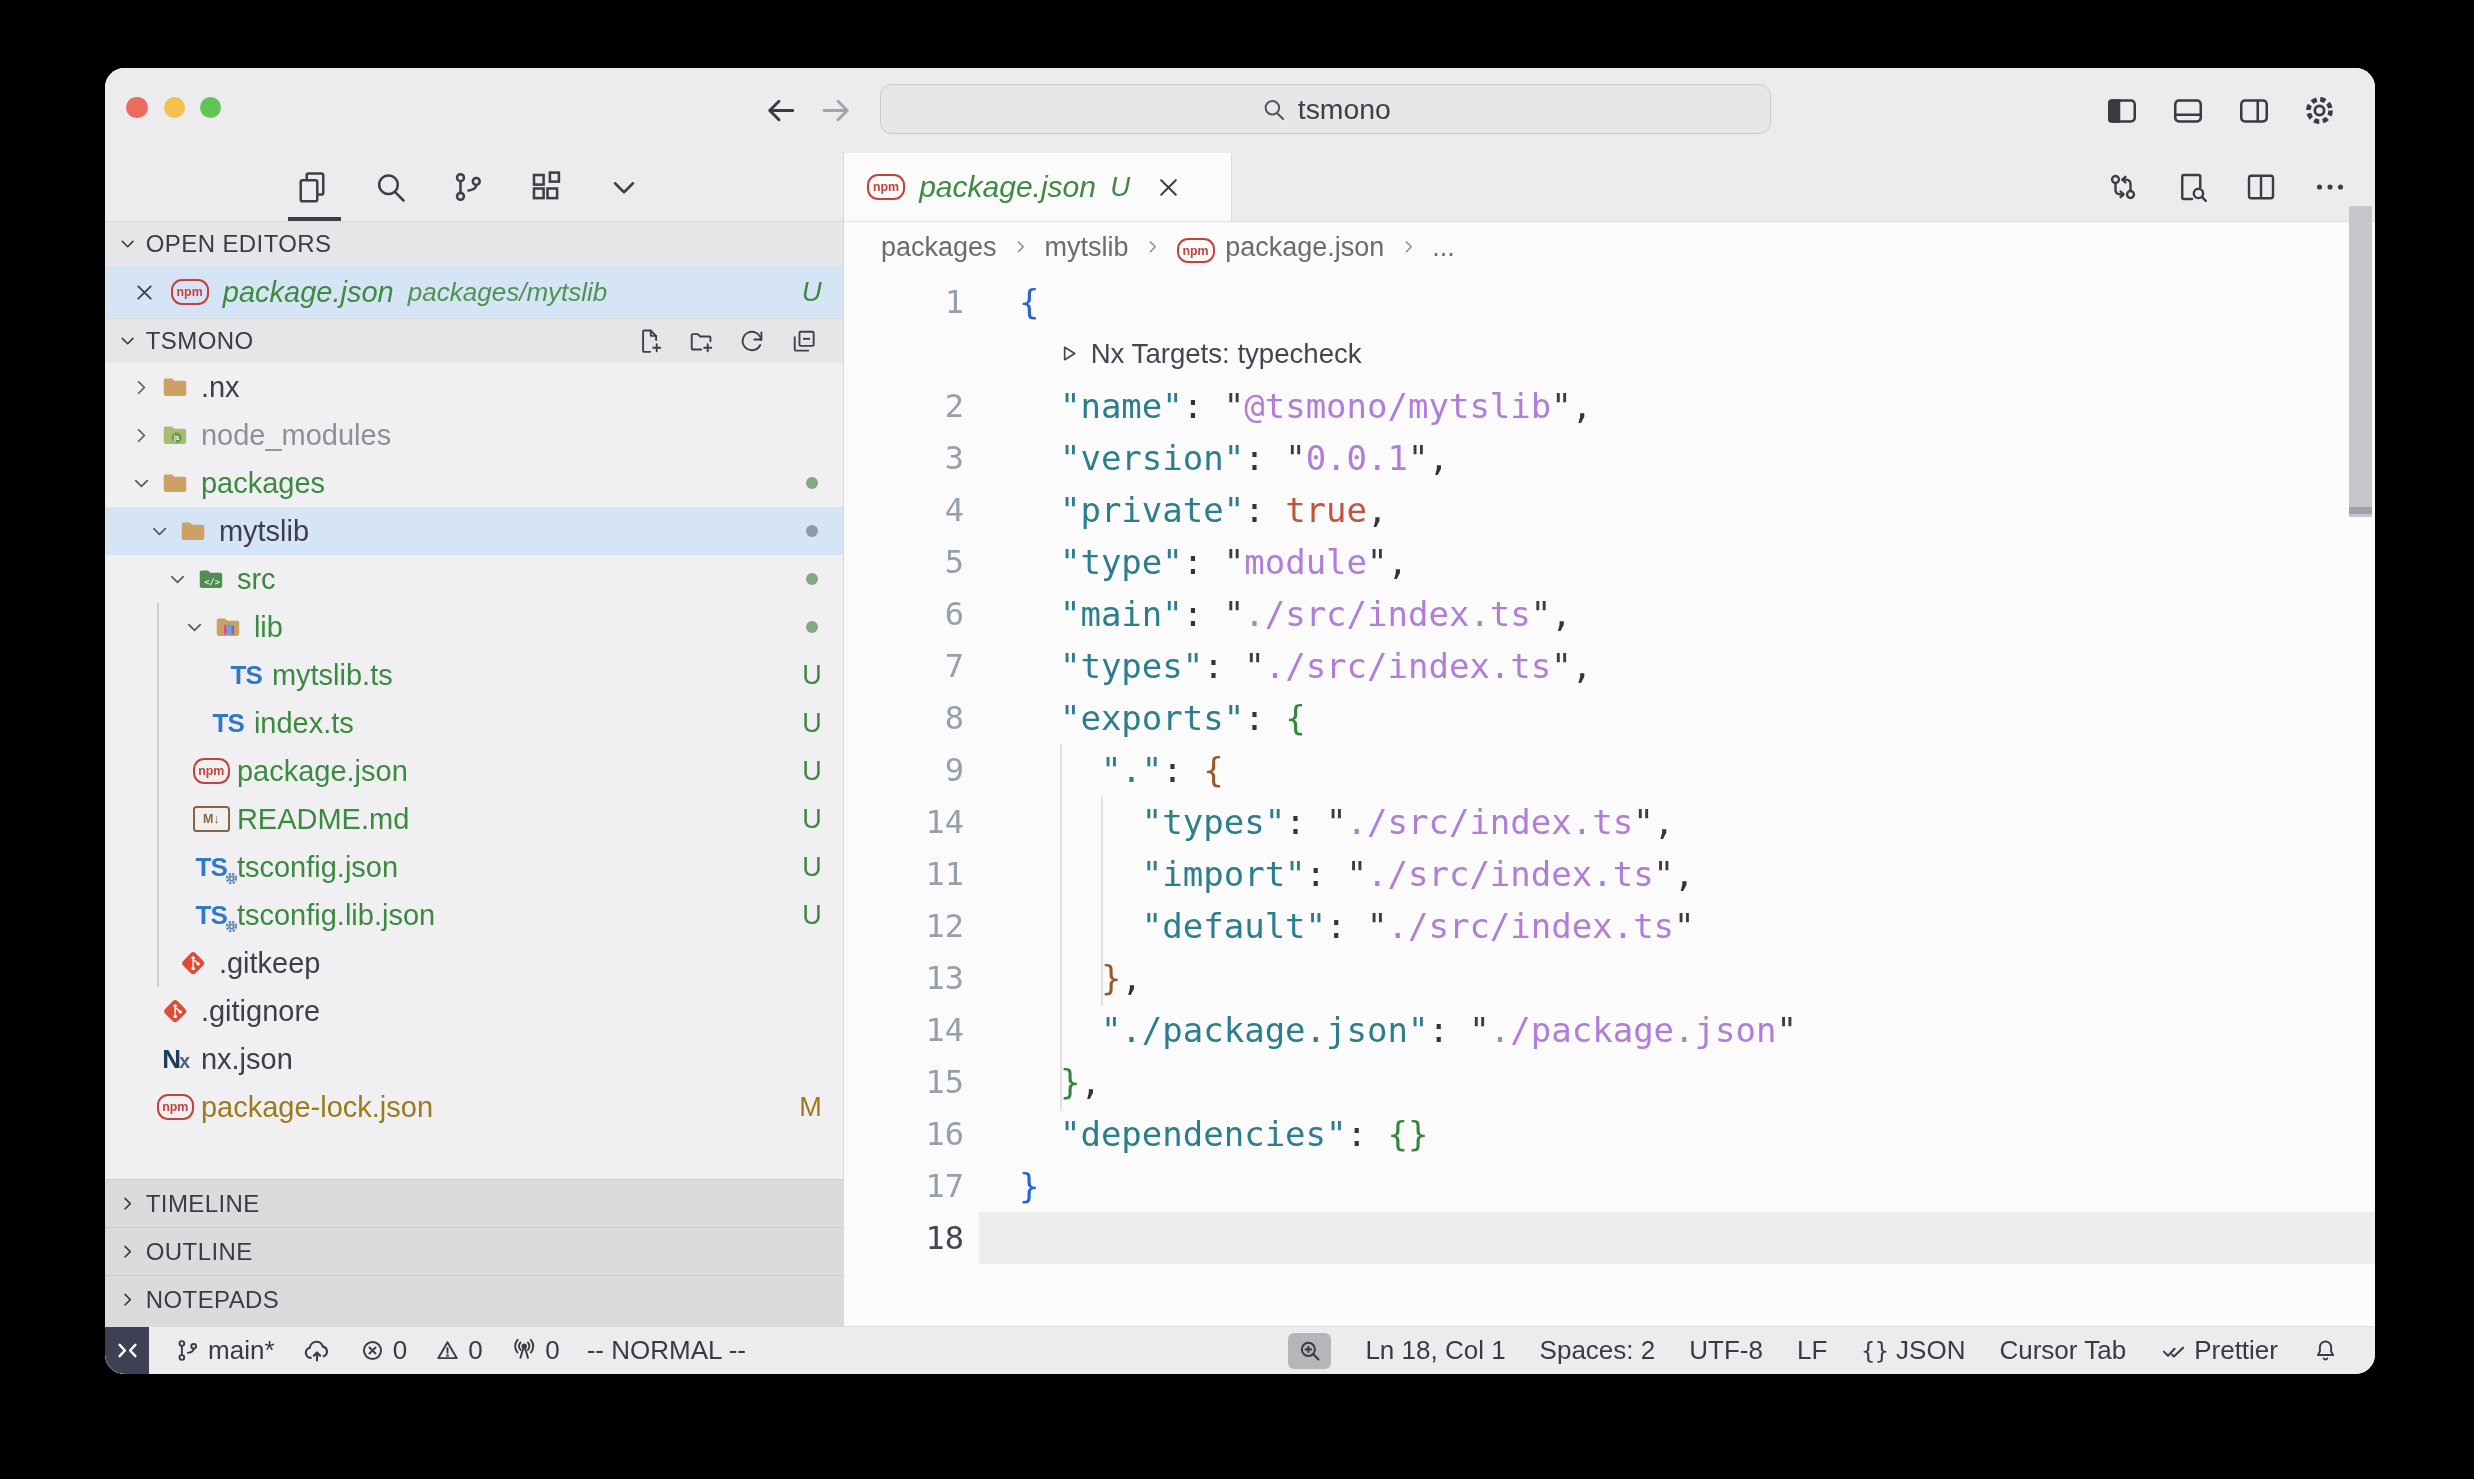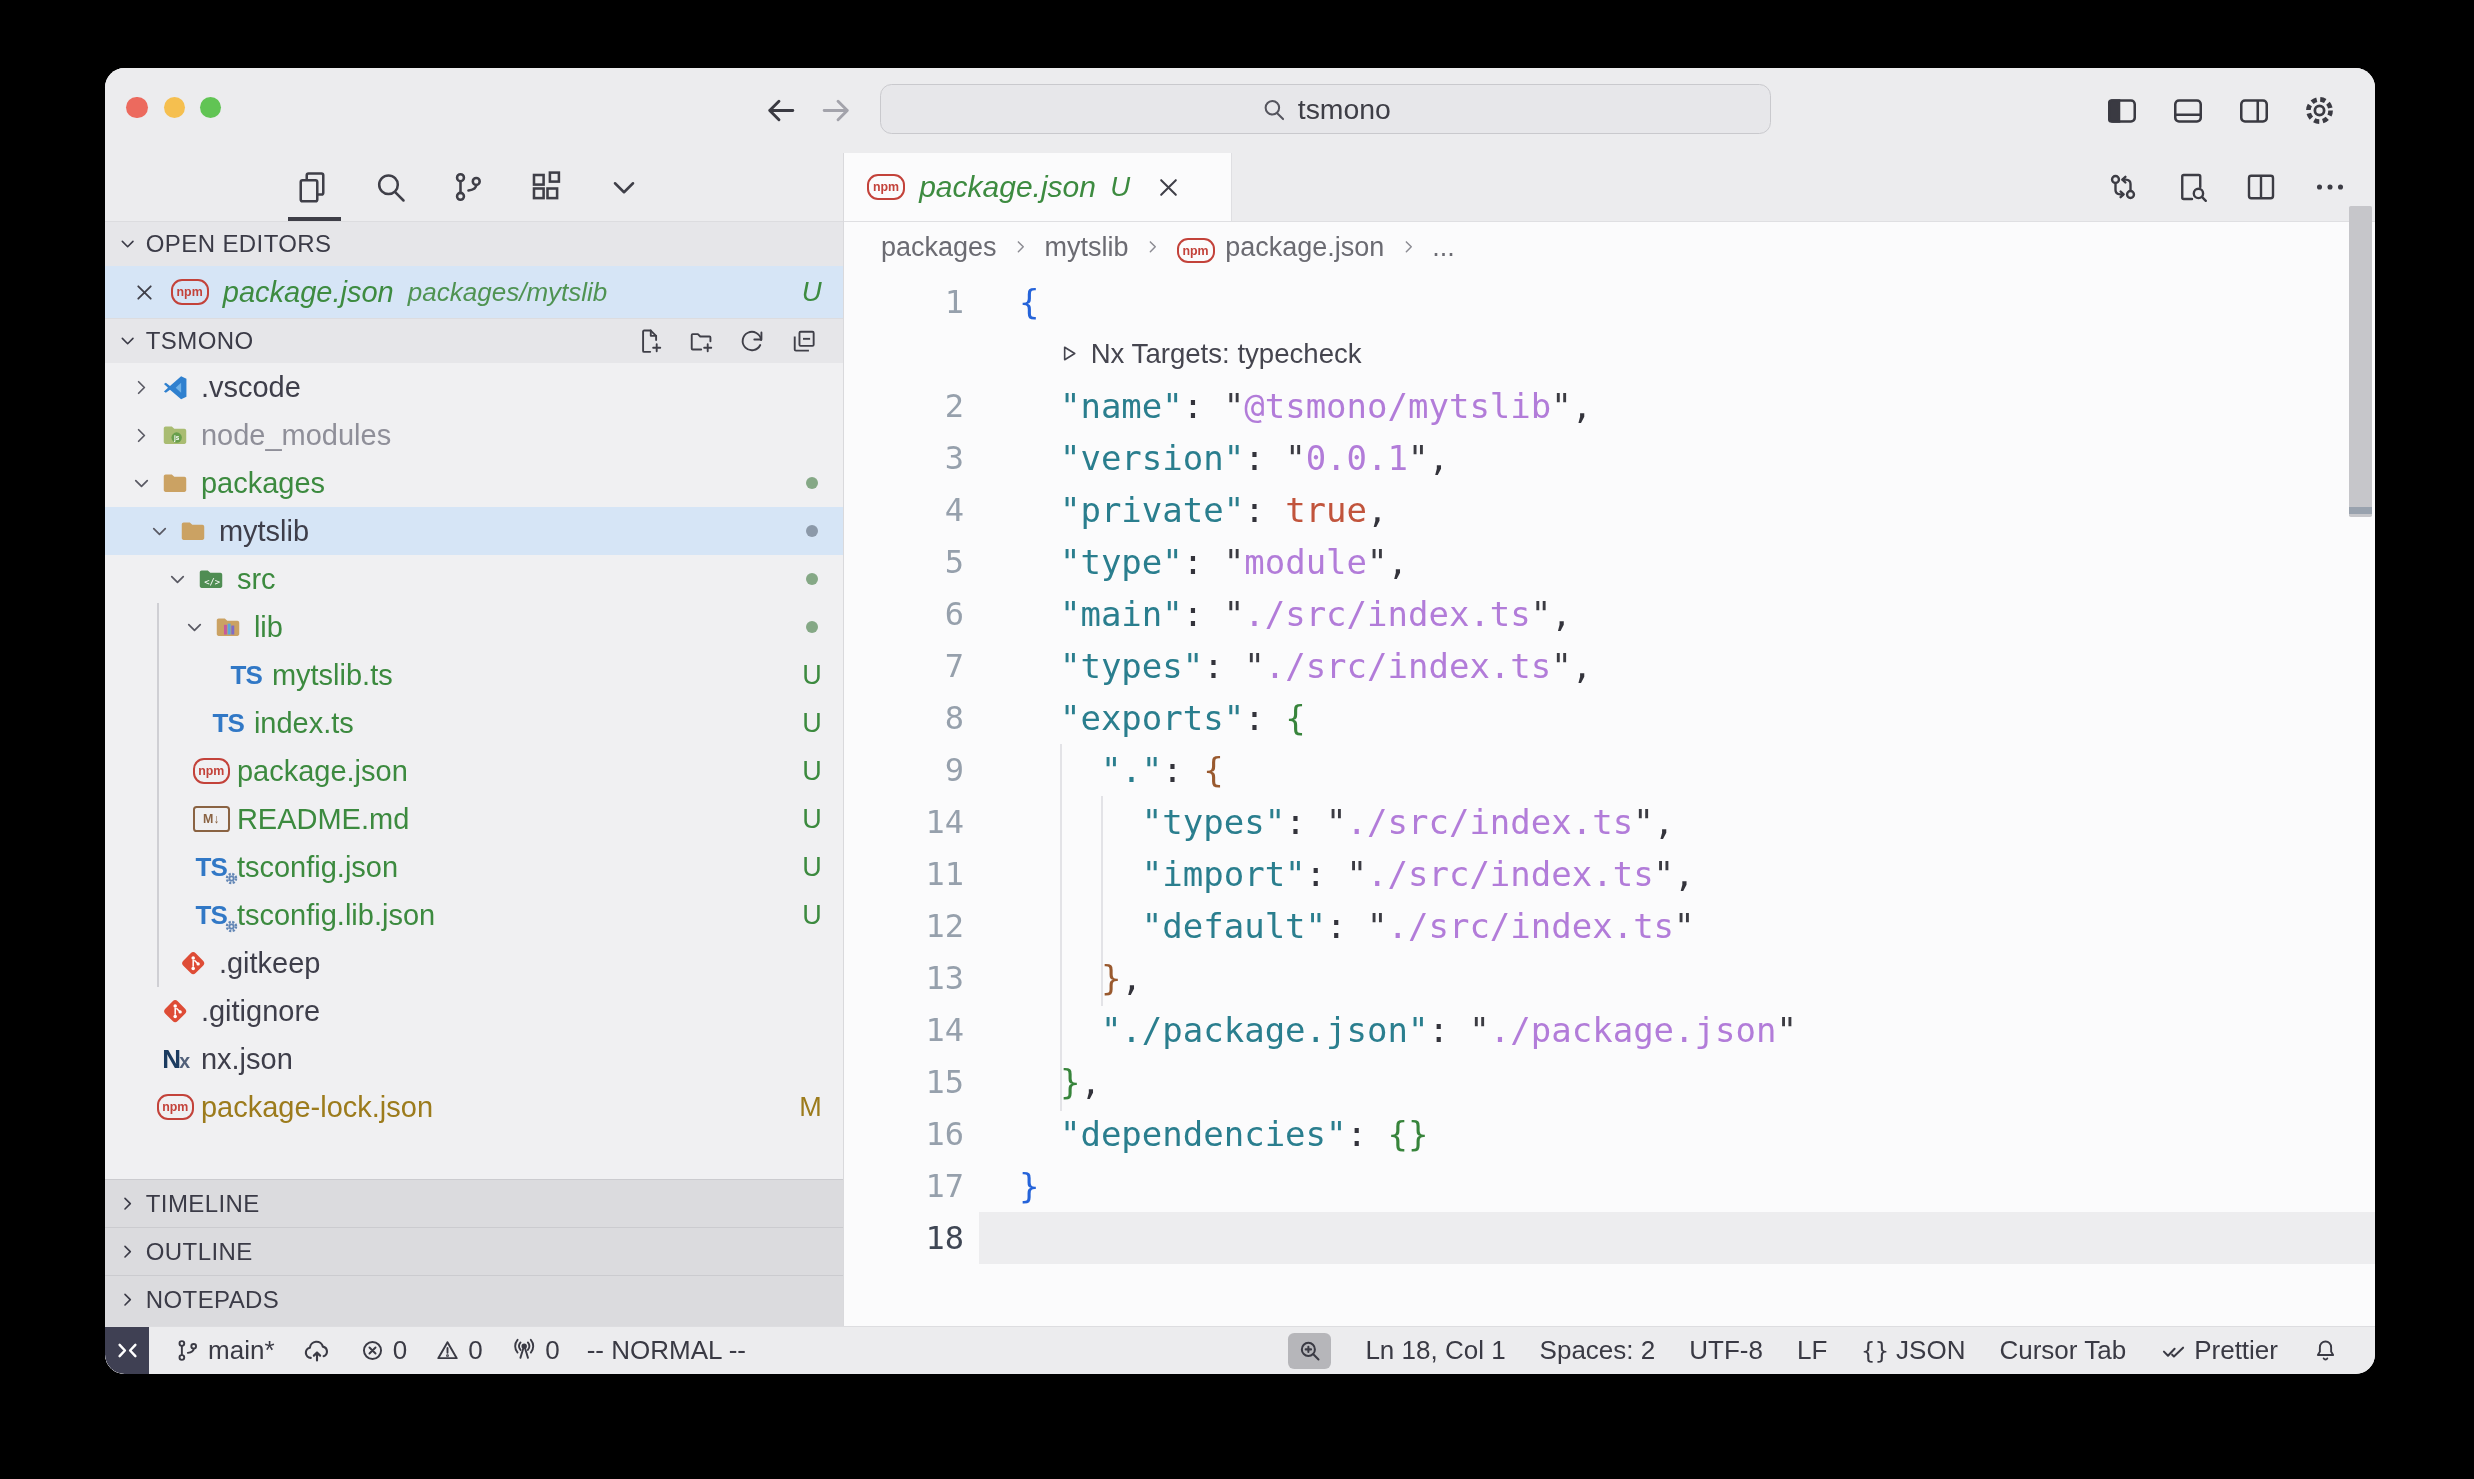--- a/index.html
+++ b/index.html
@@ -258,33 +258,32 @@
                 <rect x="8" y="4" width="12" height="12" rx="1"></rect>
                 <path d="M4 8v11a1 1 0 0 0 1 1h11"></path>
                 <path d="M11 10h6"></path>
               </svg>
             </span>
         </span>
       </div>
 
       <div class="tree" id="tree">
         <div class="tree-guide" style="top:240px;height:384px;"></div>
-          <div class="tree-row" style="padding-left: 23px;">
+      <div class="tree-row" style="padding-left: 23px;">
             <span class="tr-chev">
               <svg width="23" height="23" viewBox="0 0 24 24" fill="none" stroke="#5A5A64" stroke-width="1.8" stroke-linecap="round" stroke-linejoin="round">
                 <path d="m9 6 6 6-6 6"></path>
               </svg>
             </span>
             <span class="tr-icon">
-              <svg width="28.4" height="28.4" viewBox="0 0 24 24">
-                <path fill="#2F80CF" d="M17 2.8 7.6 10.9 4.1 8.3 2.5 9.4l3.4 3.1-3.4 3.1 1.6 1.1 3.5-2.6L17 22.2l4.5-2.1V4.9z"></path>
-                <path fill="#6FB1E8" d="M17 8.2v8.6l-4.6-4.3z"></path>
-              </svg>
-            </span>
-            <span class="tr-label">.vscode</span>
+              <svg width="32" height="28.4" viewBox="0 0 24 24">
+                <path d="M2.5 6.2c0-.9.7-1.6 1.6-1.6h5.2l2.1 2h8.5c.9 0 1.6.7 1.6 1.6v9.6c0 .9-.7 1.6-1.6 1.6H4.1c-.9 0-1.6-.7-1.6-1.6z" fill="#CBA263"></path>
+              </svg>
+            </span>
+            <span class="tr-label">.nx</span>
           </div>
           <div class="tree-row" style="padding-left: 23px;">
             <span class="tr-chev">
               <svg width="23" height="23" viewBox="0 0 24 24" fill="none" stroke="#5A5A64" stroke-width="1.8" stroke-linecap="round" stroke-linejoin="round">
                 <path d="m9 6 6 6-6 6"></path>
               </svg>
             </span>
             <span class="tr-icon">
               <svg width="32" height="28.4" viewBox="0 0 24 24">
                 <path d="M2.5 6.2c0-.9.7-1.6 1.6-1.6h5.2l2.1 2h8.5c.9 0 1.6.7 1.6 1.6v9.6c0 .9-.7 1.6-1.6 1.6H4.1c-.9 0-1.6-.7-1.6-1.6z" fill="#A9BC72"></path>

